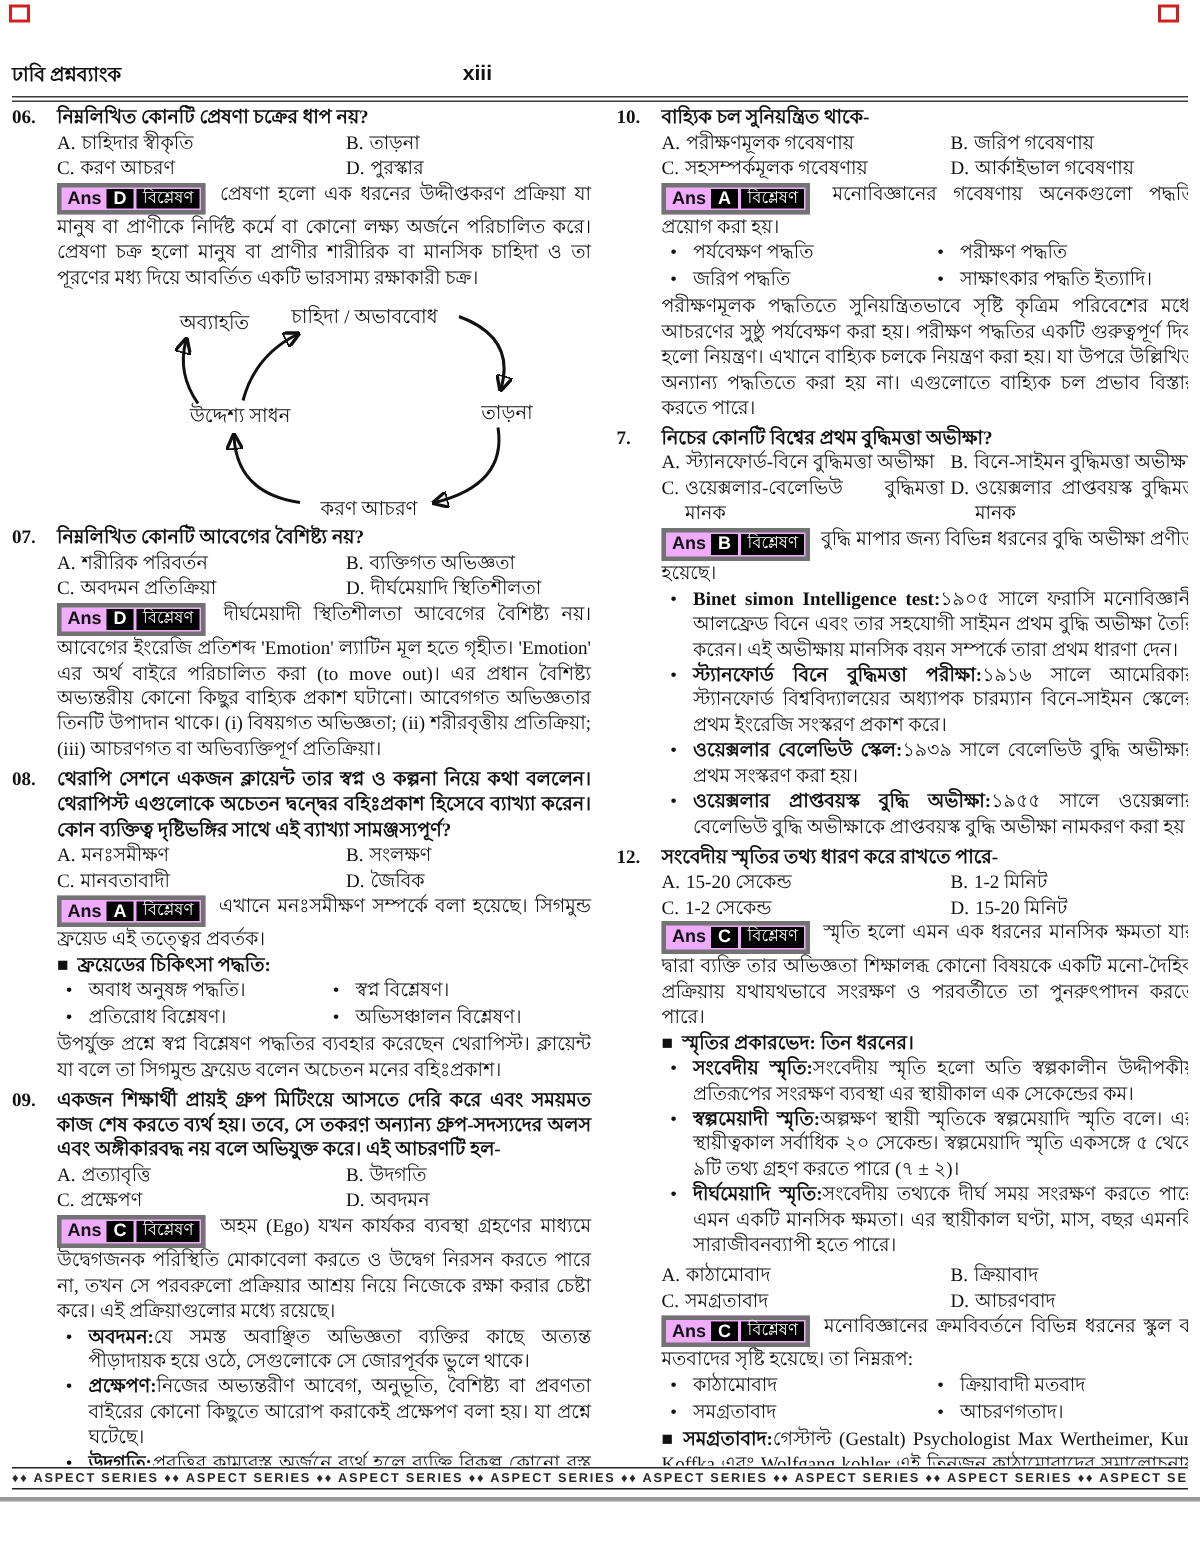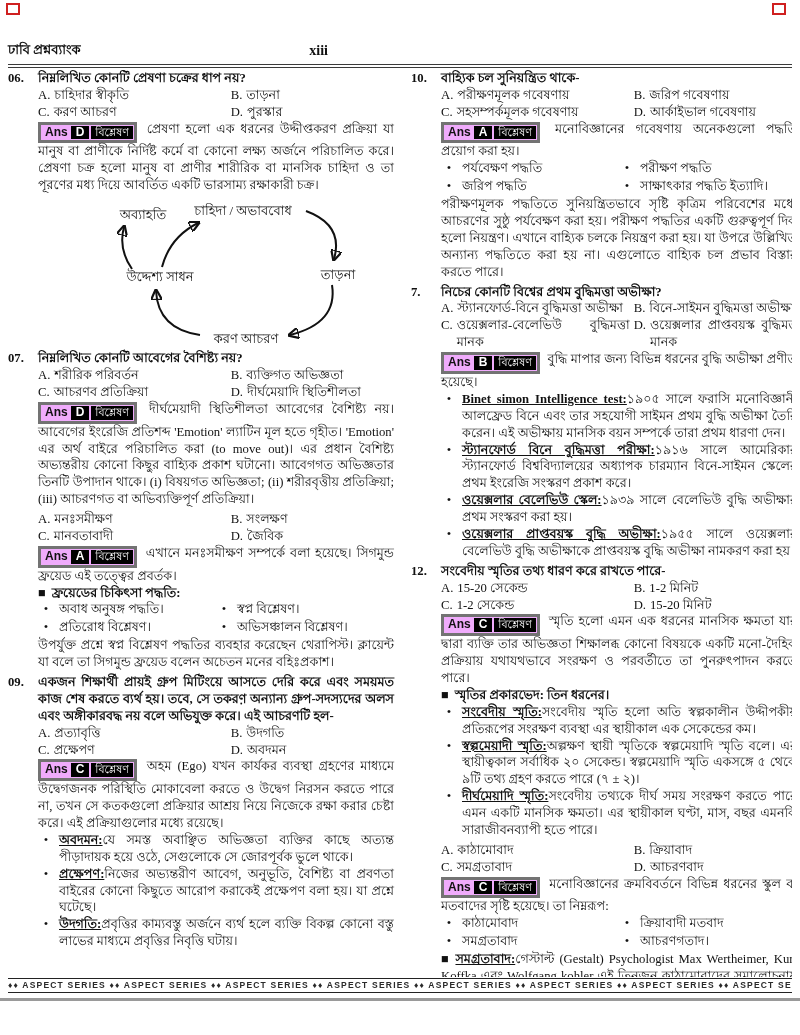--- a/index.html
+++ b/index.html
@@ -2,43 +2,43 @@
 <html><head>
 <meta charset="utf-8">
 <style>
   *{box-sizing:border-box;margin:0;padding:0;}
   html,body{width:800px;height:1035px;background:#fff;}
   body{font-family:"Liberation Serif","DejaVu Serif",serif;color:#111;}
   .page{position:relative;width:800px;height:1035px;overflow:hidden;background:#fff;}
   .corner{position:absolute;top:3px;width:14px;height:12px;border:2px solid #cf2020;background:#fff;}
   .corner.left{left:6px;}
   .corner.right{right:14px;}
-  .header{position:absolute;top:40px;left:8px;right:8px;display:flex;align-items:center;padding-bottom:3px;border-bottom:4px double #3a3a3a;}
+  .header{position:absolute;top:40px;left:8px;right:8px;display:flex;align-items:flex-start;padding-bottom:3px;border-bottom:4px double #3a3a3a;}
   .h-left{font-weight:bold;font-size:13px;width:160px;}
   .h-center{flex:1;text-align:center;font-size:13px;}
-  .h-right{width:160px;text-align:right;font-weight:bold;font-size:14px;font-family:Liberation Serif, serif;}
+  .h-right{width:160px;text-align:right;font-weight:bold;font-size:14px;font-family:Liberation Sans, sans-serif;}
   .content{position:absolute;top:70px;left:8px;right:8px;bottom:58px;display:flex;gap:17px;overflow:hidden;}
   .col{width:386px;flex:none;font-size:12.7px;line-height:1.33;text-align:justify;}
   .q{margin-bottom:3px;}
   .q-head{display:flex;font-weight:bold;}
   .q-num{width:30px;flex:none;}
   .q-text{flex:1;text-align:justify;}
   .q-body{margin-left:30px;}
   .opts{display:grid;grid-template-columns:53% 47%;column-gap:4px;}
   .opt{display:flex;gap:4px;}
   .opt-label{flex:none;}
   .ans-para{text-align:justify;}
   .chip{display:inline-flex;align-items:stretch;border:3px solid #737373;padding:1px;margin-right:4px;vertical-align:-3px;line-height:1.15;background:#f0abfc;}
   .chip-ans{font-weight:bold;padding:0 3px;font-size:12px;font-family:"Liberation Sans",sans-serif;}
   .chip-letter{background:#000;color:#fff;font-weight:bold;padding:0 5px;font-size:12px;font-family:"Liberation Sans",sans-serif;}
   .chip-exp{background:#000;color:#fff;margin-left:2px;padding:0 4px;font-size:11px;}
   .b-item{display:flex;gap:5px;}
   .dot{flex:none;width:16px;text-align:center;}
   .b-body{flex:1;text-align:justify;}
-  .b-lead{font-weight:bold;text-decoration:underline;}
+  .b-lead{font-weight:bold;}
   .b2c{display:grid;grid-template-columns:50% 50%;}
   .b2c .b-item{margin-bottom:1px;}
   .headline{display:flex;gap:6px;font-weight:bold;}
   .headline .sq{flex:none;}
   .headpara{text-align:justify;}
   .headpara .sq{font-weight:bold;margin-right:5px;}
   .cycle{display:block;margin:3px 0 3px 10px;}
   .cycle path{fill:none;stroke:#111;stroke-width:2;}
   .cycle text{font-size:13px;fill:#111;}
   .footer{position:absolute;left:8px;right:8px;bottom:42px;border-top:1.5px solid #222;border-bottom:1.5px solid #222;padding:1px 0 2px 0;overflow:hidden;white-space:nowrap;font-family:"Liberation Sans",sans-serif;font-size:8.5px;font-weight:bold;letter-spacing:1.2px;color:#2a2a2a;text-align:center;}
@@ -118,35 +118,39 @@
               <div class="opt">
                 <span class="opt-label">A.</span>
                 <span class="opt-text">শরীরিক পরিবর্তন</span>
               </div>
               <div class="opt">
                 <span class="opt-label">B.</span>
                 <span class="opt-text">ব্যক্তিগত অভিজ্ঞতা</span>
               </div>
               <div class="opt">
                 <span class="opt-label">C.</span>
-                <span class="opt-text">আচরণব প্রতিক্রিয়া</span>
+                <span class="opt-text">অবদমন প্রতিক্রিয়া</span>
               </div>
               <div class="opt">
                 <span class="opt-label">D.</span>
                 <span class="opt-text">দীর্ঘমেয়াদি স্থিতিশীলতা</span>
               </div>
             </div>
             <div class="ans-para"><span class="chip">
                 <span class="chip-ans">Ans</span>
                 <span class="chip-letter">D</span>
                 <span class="chip-exp">বিশ্লেষণ</span>
               </span> <span class="ans-text">দীর্ঘমেয়াদী স্থিতিশীলতা আবেগের বৈশিষ্ট্য নয়। আবেগের ইংরেজি প্রতিশব্দ 'Emotion' ল্যাটিন মূল হতে গৃহীত। 'Emotion' এর অর্থ বাইরে পরিচালিত করা (to move out)। এর প্রধান বৈশিষ্ট্য অভ্যন্তরীয় কোনো কিছুর বাহ্যিক প্রকাশ ঘটানো। আবেগগত অভিজ্ঞতার তিনটি উপাদান থাকে। (i) বিষয়গত অভিজ্ঞতা; (ii) শরীরবৃত্তীয় প্রতিক্রিয়া; (iii) আচরণগত বা অভিব্যক্তিপূর্ণ প্রতিক্রিয়া।</span></div>
           </div>
         </div>
         <div class="q">
+          <div class="q-head">
+            <span class="q-num">08.</span>
+            <span class="q-text">থেরাপি সেশনে একজন ক্লায়েন্ট তার স্বপ্ন ও কল্পনা নিয়ে কথা বললেন। থেরাপিস্ট এগুলোকে অচেতন দ্বন্দ্বের বহিঃপ্রকাশ হিসেবে ব্যাখ্যা করেন। কোন ব্যক্তিত্ব দৃষ্টিভঙ্গির সাথে এই ব্যাখ্যা সামঞ্জস্যপূর্ণ?</span>
+          </div>
           <div class="q-body">
             <div class="opts">
               <div class="opt">
                 <span class="opt-label">A.</span>
                 <span class="opt-text">মনঃসমীক্ষণ</span>
               </div>
               <div class="opt">
                 <span class="opt-label">B.</span>
                 <span class="opt-text">সংলক্ষণ</span>
               </div>
@@ -210,21 +214,21 @@
               </div>
               <div class="opt">
                 <span class="opt-label">D.</span>
                 <span class="opt-text">অবদমন</span>
               </div>
             </div>
             <div class="ans-para"><span class="chip">
                 <span class="chip-ans">Ans</span>
                 <span class="chip-letter">C</span>
                 <span class="chip-exp">বিশ্লেষণ</span>
-              </span> <span class="ans-text">অহম (Ego) যখন কার্যকর ব্যবস্থা গ্রহণের মাধ্যমে উদ্বেগজনক পরিস্থিতি মোকাবেলা করতে ও উদ্বেগ নিরসন করতে পারে না, তখন সে কতকগুলো প্রক্রিয়ার আশ্রয় নিয়ে নিজেকে রক্ষা করার চেষ্টা করে। এই প্রক্রিয়াগুলোর মধ্যে রয়েছে।</span></div>
+              </span> <span class="ans-text">অহম (Ego) যখন কার্যকর ব্যবস্থা গ্রহণের মাধ্যমে উদ্বেগজনক পরিস্থিতি মোকাবেলা করতে ও উদ্বেগ নিরসন করতে পারে না, তখন সে পরবরুলো প্রক্রিয়ার আশ্রয় নিয়ে নিজেকে রক্ষা করার চেষ্টা করে। এই প্রক্রিয়াগুলোর মধ্যে রয়েছে।</span></div>
             <div class="bullets">
               <div class="b-item">
                 <span class="dot">•</span>
                 <span class="b-body"><span class="b-lead">অবদমন:</span><span>যে সমস্ত অবাঞ্ছিত অভিজ্ঞতা ব্যক্তির কাছে অত্যন্ত পীড়াদায়ক হয়ে ওঠে, সেগুলোকে সে জোরপূর্বক ভুলে থাকে।</span></span>
               </div>
               <div class="b-item">
                 <span class="dot">•</span>
                 <span class="b-body"><span class="b-lead">প্রক্ষেপণ:</span><span>নিজের অভ্যন্তরীণ আবেগ, অনুভূতি, বৈশিষ্ট্য বা প্রবণতা বাইরের কোনো কিছুতে আরোপ করাকেই প্রক্ষেপণ বলা হয়। যা প্রশ্নে ঘটেছে।</span></span>
               </div>
               <div class="b-item">

